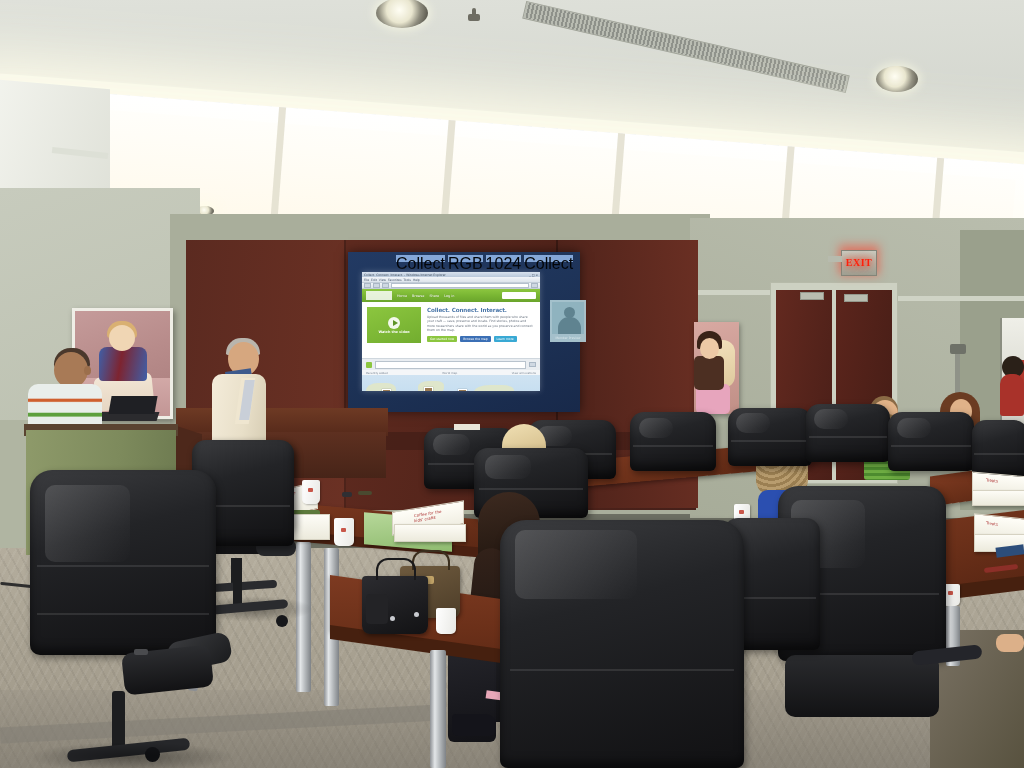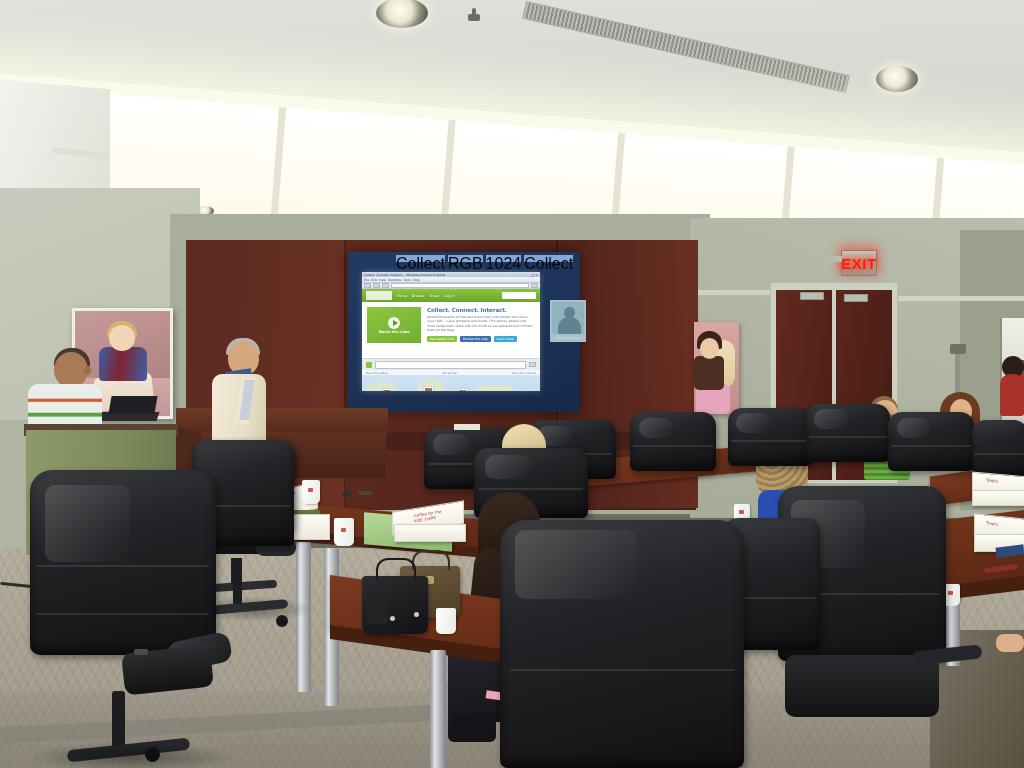--- a/index.html
+++ b/index.html
@@ -57,22 +57,22 @@
     background:linear-gradient(100deg,#63291f,#4a1f18);}
   #door-b{left:836px;top:290px;width:56px;height:190px;
     background:linear-gradient(100deg,#5c251c,#451d16);}
   .door-closer{background:#b9bdb0;border:1px solid #94988c;}
 
   
   #exit-sign{left:841px;top:250px;width:34px;height:24px;
     background:linear-gradient(180deg,#c9ccc0,#9ea193);border:1px solid #83867a;
     display:flex;align-items:center;justify-content:center;
     box-shadow:0 -3px 10px 2px rgba(255,60,40,.5);}
-  #exit-text{color:#ff1f0a;font-size:15px;font-weight:bold;letter-spacing:.5px;
-    font-family:Liberation Sans, sans-serif;text-shadow:0 0 6px #ff2a10,0 0 12px #ff2a10;line-height:1;}
+  #exit-text{color:#ff1f0a;font-size:10px;font-weight:bold;letter-spacing:.5px;
+    font-family:Liberation Serif, serif;text-shadow:0 0 6px #ff2a10,0 0 12px #ff2a10;line-height:1;}
 
   
   #right-panel{left:1000px;top:318px;width:24px;height:130px;
     background:linear-gradient(180deg,#efefe8,#c9c9bf);border-left:2px solid #8a8d80;}
   #pole{left:955px;top:348px;width:5px;height:120px;background:#8f9288;}
   #pole-head{left:950px;top:344px;width:16px;height:10px;background:#6e7168;border-radius:2px;}
 
   
   #art-left{left:72px;top:308px;width:95px;height:105px;
     background:linear-gradient(160deg,#c59b9a 0%,#b88c8b 45%,#a97d7c 100%);

